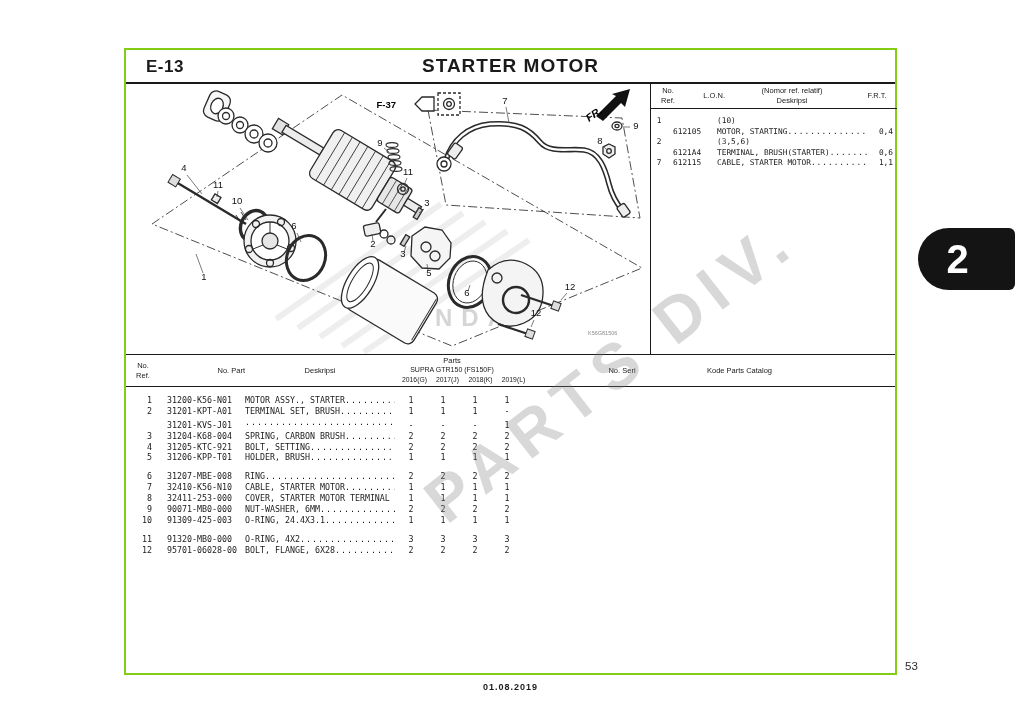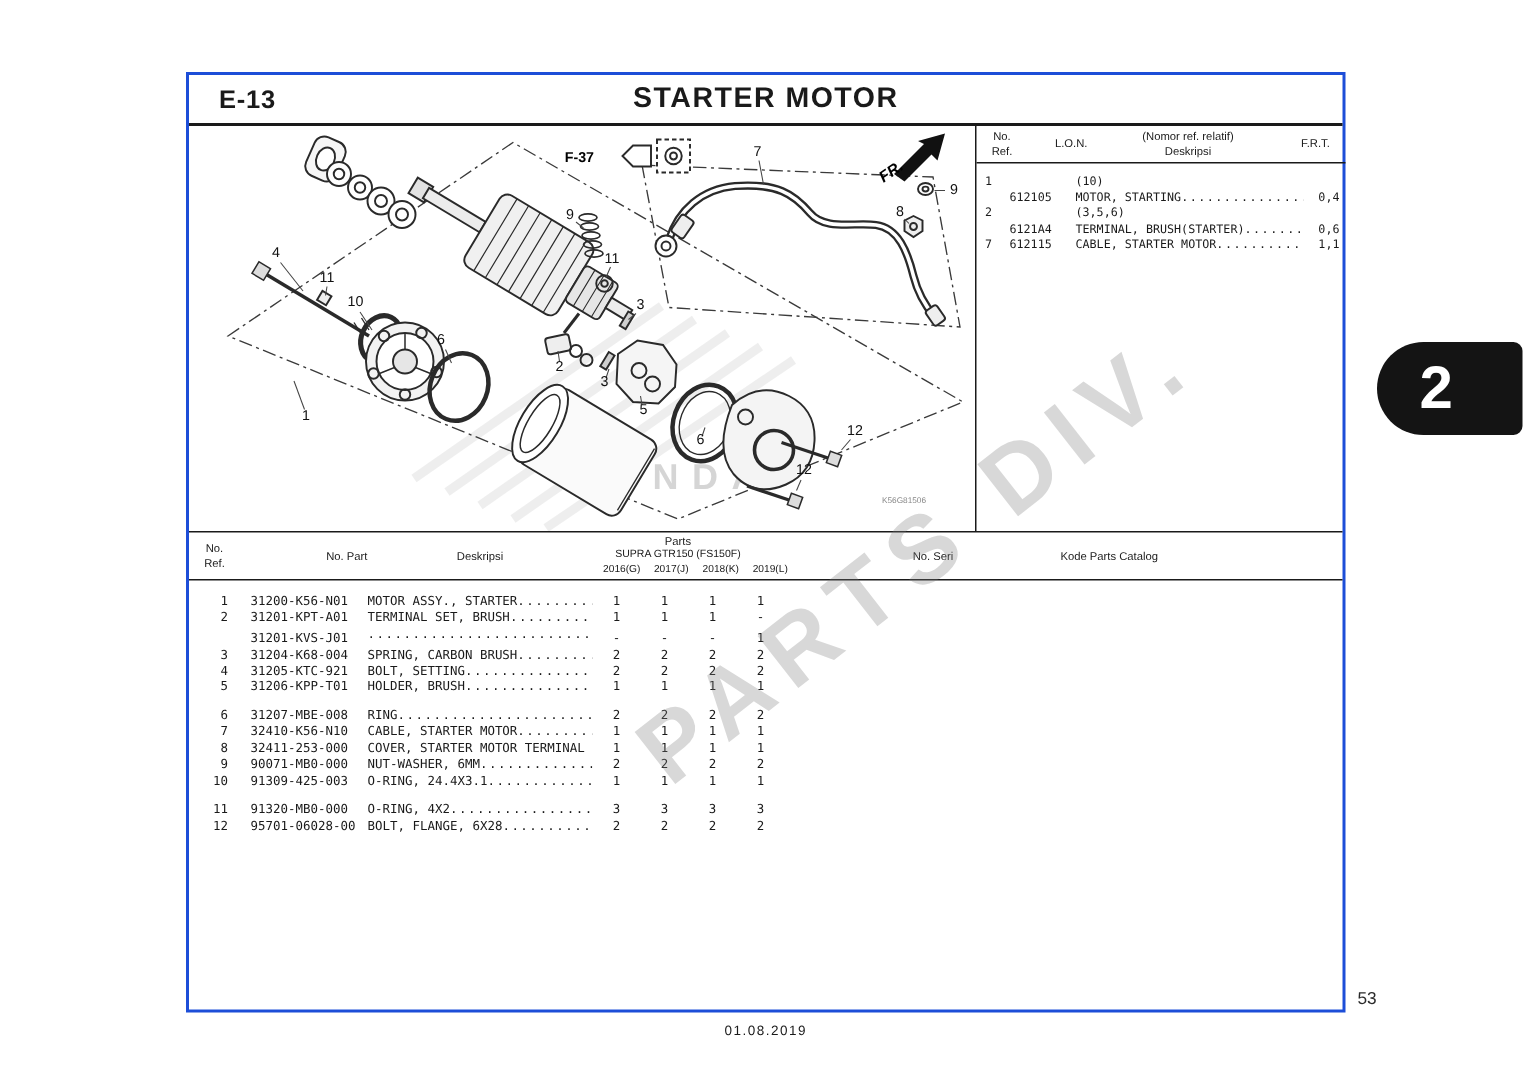--- a/index.html
+++ b/index.html
@@ -1,18 +1,18 @@
 <!DOCTYPE html>
 <html><head>
 <meta charset="utf-8">
 <style>
   html,body{margin:0;padding:0;background:#fff;width:1024px;height:724px;overflow:hidden;
     font-family:"Liberation Sans",sans-serif;color:#1a1a1a;}
   .page{position:absolute;inset:0;background:#fff;}
-  .frame{position:absolute;left:124px;top:48px;width:773px;height:627px;border:2px solid #1d4ed8;box-sizing:border-box;background:#fff;}
+  .frame{position:absolute;left:124px;top:48px;width:773px;height:627px;border:2px solid #84cc16;box-sizing:border-box;background:#fff;}
   
   .hdr{position:absolute;left:0;top:0;width:100%;height:34px;border-bottom:2px solid #1a1a1a;box-sizing:border-box;}
   .hdr-code{position:absolute;left:20px;top:7px;font-size:17px;font-weight:bold;letter-spacing:.5px;}
   .hdr-title{position:absolute;left:0;width:100%;top:5px;text-align:center;font-size:19px;font-weight:bold;letter-spacing:1px;}
   
   .diagram{position:absolute;left:0;top:34px;width:524px;height:270px;}
   
   .refpanel{position:absolute;left:524px;top:34px;width:247px;height:270px;border-left:1.5px solid #1a1a1a;box-sizing:border-box;}
   .refhead{position:absolute;left:0;top:0;width:100%;height:25px;border-bottom:1.2px solid #1a1a1a;box-sizing:border-box;font-size:7.5px;}
   .rh-no{position:absolute;left:5px;top:2px;width:24px;text-align:center;line-height:10px;}
@@ -41,21 +41,21 @@
   .prow{display:flex;align-items:baseline;}
   .prow.gap{margin-top:8px;}
   .cref{width:26px;text-align:right;flex:none;}
   .cpart{width:78px;margin-left:15px;flex:none;white-space:nowrap;}
   .cdesc{width:150px;display:flex;overflow:hidden;white-space:nowrap;flex:none;}
   .cq{width:32px;text-align:center;flex:none;}
   .cq:first-of-type{margin-left:3px;}
   .cseri{width:120px;margin-left:36px;text-align:center;flex:none;}
   .ckode{width:115px;text-align:center;flex:none;}
   
-  .date{position:absolute;left:124px;top:682px;width:773px;text-align:center;font-size:9px;font-weight:normal;letter-spacing:1px;}
+  .date{position:absolute;left:124px;top:682px;width:773px;text-align:center;font-size:9px;font-weight:bold;letter-spacing:1px;}
   .pageno{position:absolute;left:905px;top:660px;width:40px;font-size:11.5px;color:#2a2a2a;}
   .sidetab{position:absolute;left:918px;top:228px;width:97px;height:62px;background:#141414;border-radius:31px 6px 6px 31px;display:flex;align-items:center;justify-content:center;padding-right:18px;box-sizing:border-box;}
   .sidetab span{color:#fff;font-size:40px;font-weight:bold;font-family:"Liberation Sans",sans-serif;}
   .watermark{position:absolute;left:330px;top:160px;width:560px;height:420px;pointer-events:none;
     display:flex;align-items:center;justify-content:center;transform:rotate(-38deg);
     font-size:64px;font-weight:bold;letter-spacing:10px;color:rgba(125,125,125,.30);white-space:nowrap;z-index:6;}
   svg text{font-family:"Liberation Sans",sans-serif;}
 </style>
 </head>
 <body>

